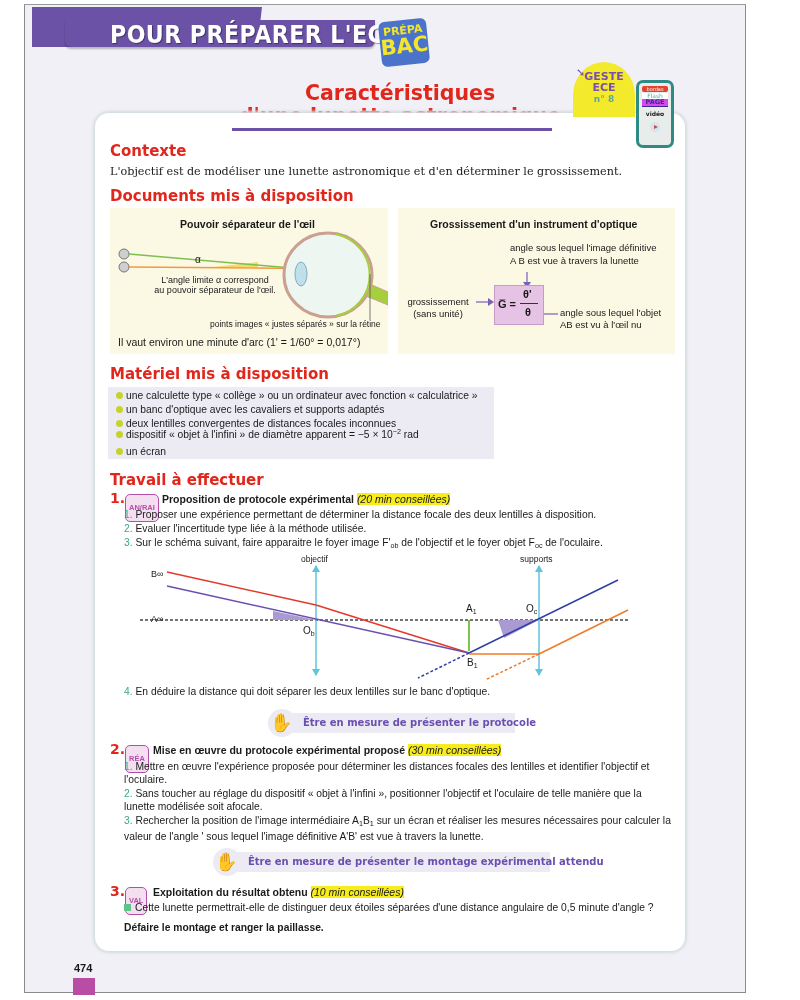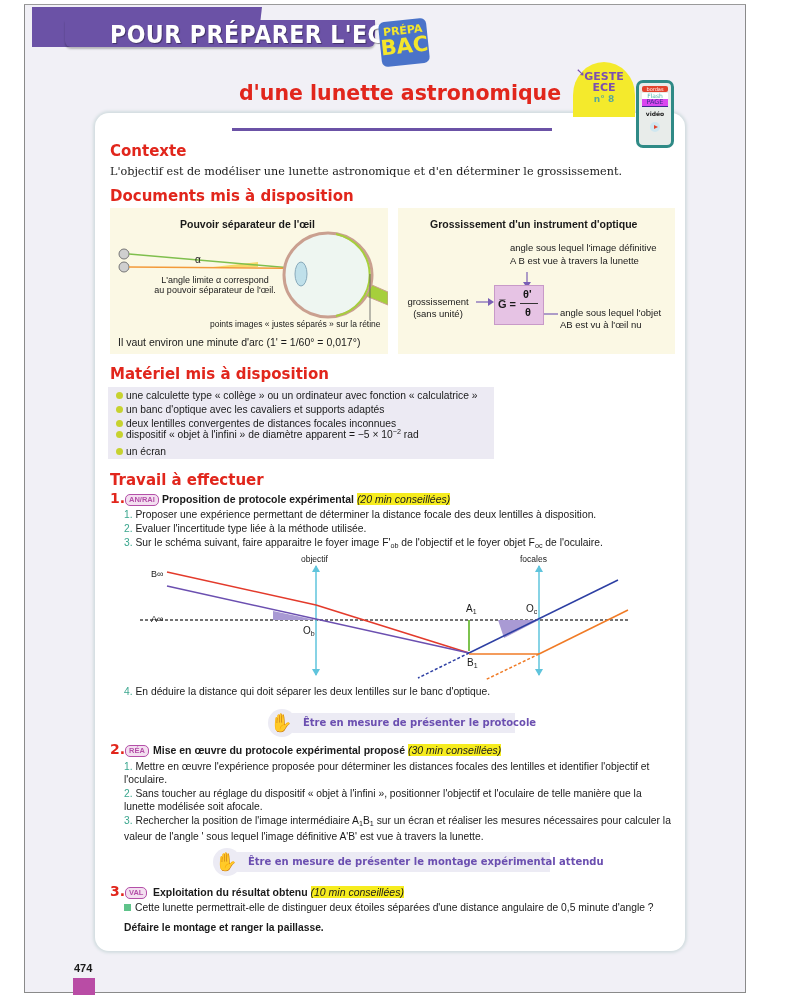--- a/index.html
+++ b/index.html
@@ -23,21 +23,21 @@
 
   
   .geste { position: absolute; left: 573px; top: 62px; width: 62px; height: 55px; background: #f4ea2c; border-radius: 50% 50% 0 0 / 60% 60% 0 0; text-align: center; font-family: "DejaVu Sans", sans-serif; font-weight: bold; line-height: 1; }
   .geste .g1 { display:block; color: #7b4fb0; font-size: 11px; padding-top: 9px; }
   .geste .g2 { display:block; color: #7b4fb0; font-size: 11px; }
   .geste .g3 { display:block; color: #58a79a; font-size: 9px; margin-top: 2px; }
   .geste-arrow { position: absolute; left: 576px; top: 66px; color: #7b4fb0; font-size: 11px; }
   .phone { position: absolute; left: 636px; top: 80px; width: 38px; height: 68px; background: #e8ecea; border: 3px solid #2f8a86; border-radius: 7px; text-align: center; font-family: "DejaVu Sans", sans-serif; }
   .phone .brand { display:block; margin: 3px 3px 0; background: #e2432c; color: #fff; font-size: 5px; border-radius: 2px; }
   .phone .flash { display:block; margin: 1px 3px 0; background: #fff; color: #4bb3a9; font-size: 6px; line-height: 6px; }
-  .phone .pg { display:block; margin: 0 3px; background: #d946ef; color: #3c2a8f; font-weight: normal; font-size: 6.5px; line-height: 7px; border-bottom: 1px solid #3c2a8f; }
+  .phone .pg { display:block; margin: 0 3px; background: #d946ef; color: #3c2a8f; font-weight: bold; font-size: 6.5px; line-height: 7px; border-bottom: 1px solid #3c2a8f; }
   .phone .vid { display:block; font-size: 6px; font-weight: bold; margin-top: 3px; }
   .phone .play { display:inline-block; width: 10px; height: 10px; border-radius: 50%; background: #cfe7f0; margin-top: 3px; position: relative; }
   .phone .play:after { content: ""; position: absolute; left: 4px; top: 2.5px; border-left: 4px solid #e2432c; border-top: 2.5px solid transparent; border-bottom: 2.5px solid transparent; }
 
   
   .card { position: absolute; left: 95px; top: 113px; width: 590px; height: 838px; background: #ffffff; border-radius: 14px; box-shadow: 0 0 3px 2px #d3dde0; }
 
   .h2 { position: absolute; left: 110px; font-family: "DejaVu Sans", sans-serif; font-weight: bold; color: #e1261c; font-size: 15px; }
   .serif-text { position: absolute; left: 110px; font-family: "DejaVu Serif", serif; font-size: 11.2px; color: #1a1a1a; }
 
@@ -49,21 +49,21 @@
 
   .formula-box { position: absolute; left: 494px; top: 285px; width: 50px; height: 40px; background: #e6c3e4; border: 1px solid #c89ac8; }
 
   
   .mat-box { position: absolute; left: 108px; top: 387px; width: 386px; height: 72px; background: #eceaf3; }
   .mat-item { position: absolute; left: 116px; font-size: 10.3px; white-space: nowrap; }
   .bullet { display: inline-block; width: 7px; height: 7px; border-radius: 50%; background: #c7d22f; margin-right: 3px; vertical-align: 0px; }
 
   
   .step-num { position: absolute; left: 110px; font-family: "DejaVu Sans", sans-serif; font-weight: bold; color: #e1261c; font-size: 14px; }
-  .tag { position: absolute; border: 1px solid #b44fa8; color: #b44fa8; background: #f3dff0; border-radius: 5px; font-size: 7.5px; font-weight: bold; padding: 0 3px; line-height: 10px; }
+  .tag { position: absolute; border: 1px solid #b44fa8; color: #b44fa8; background: #f3dff0; border-radius: 5px; font-size: 7.5px; font-weight: bold; padding: 8px 3px; line-height: 10px; }
   .step-title { position: absolute; font-weight: bold; font-size: 10.5px; white-space: nowrap; }
   .hl { background: #f6ec1e; font-style: italic; font-weight: normal; }
   .sub { position: absolute; left: 124px; font-size: 10.3px; white-space: nowrap; }
   .sub .n { color: #3aa68e; }
   .sub-wrap { position: absolute; left: 124px; width: 550px; font-size: 10.3px; line-height: 13px; }
   .sub-wrap .n { color: #3aa68e; }
 
   .present { position: absolute; height: 20px; background: #ecebf4; border-radius: 10px 0 0 10px; }
   .present-hand { position: absolute; width: 28px; height: 28px; border-radius: 50%; background: #ecebf4; text-align: center; font-size: 18px; line-height: 28px; color: #333; }
   .present-text { position: absolute; font-family: "DejaVu Sans", sans-serif; font-weight: bold; color: #6b4fb0; font-size: 10px; white-space: nowrap; }
@@ -81,20 +81,21 @@
 
 <div class="banner"></div>
 <div class="banner-tab"></div>
 <div class="banner-title">POUR PRÉPARER L'ECE</div>
 <div class="prepa-badge">
   <span class="l1">PRÉPA</span>
   <span class="l2">BAC</span>
 </div>
 
 <div class="title">
+  <div>Caractéristiques</div>
   <div>d'une lunette astronomique</div>
 </div>
 
 <div class="card"></div>
 <div class="title-underline"></div>
 
 <div class="geste">
   <span class="g1">GESTE</span>
   <span class="g2">ECE</span>
   <span class="g3">n° 8</span>
@@ -199,21 +200,21 @@
   <line x1="176" y1="55" x2="329" y2="103" stroke="#e33a2b" stroke-width="1.5"></line>
   <line x1="27" y1="36" x2="329" y2="103" stroke="#6b4fb0" stroke-width="1.5"></line>
   <line x1="329" y1="70" x2="329" y2="101" stroke="#6fbd3b" stroke-width="1.8"></line>
   <line x1="329" y1="103" x2="478" y2="30" stroke="#2d3fa3" stroke-width="1.5"></line>
   <line x1="329" y1="103" x2="278" y2="128" stroke="#2d3fa3" stroke-width="1.5" stroke-dasharray="3,2"></line>
   <line x1="329" y1="104" x2="399" y2="104" stroke="#f07b26" stroke-width="1.5"></line>
   <line x1="399" y1="104" x2="488" y2="60" stroke="#f07b26" stroke-width="1.5"></line>
   <line x1="399" y1="104" x2="345" y2="130" stroke="#f07b26" stroke-width="1.5" stroke-dasharray="3,2"></line>
 </svg>
 <div class="small" style="left:301px; top:554px; font-size:8.5px;">objectif</div>
-<div class="small" style="left:520px; top:554px; font-size:8.5px;">focales</div>
+<div class="small" style="left:520px; top:554px; font-size:8.5px;">supports</div>
 <div class="small" style="left:151px; top:569px; font-size:9px;">B∞</div>
 <div class="small" style="left:151px; top:614px; font-size:9px;">A∞</div>
 <div class="small" style="left:303px; top:625px; font-size:10px;"><span>O</span><sub class="s">b</sub></div>
 <div class="small" style="left:466px; top:603px; font-size:10px;"><span>A</span><sub class="s">1</sub></div>
 <div class="small" style="left:526px; top:603px; font-size:10px;"><span>O</span><sub class="s">c</sub></div>
 <div class="small" style="left:467px; top:657px; font-size:10px;"><span>B</span><sub class="s">1</sub></div>
 
 <div class="sub" style="top:686px;"><span class="n">4.</span><span> En déduire la distance qui doit séparer les deux lentilles sur le banc d'optique.</span></div>
 
 <div class="present" style="left:283px; top:713px; width:232px;"></div>

